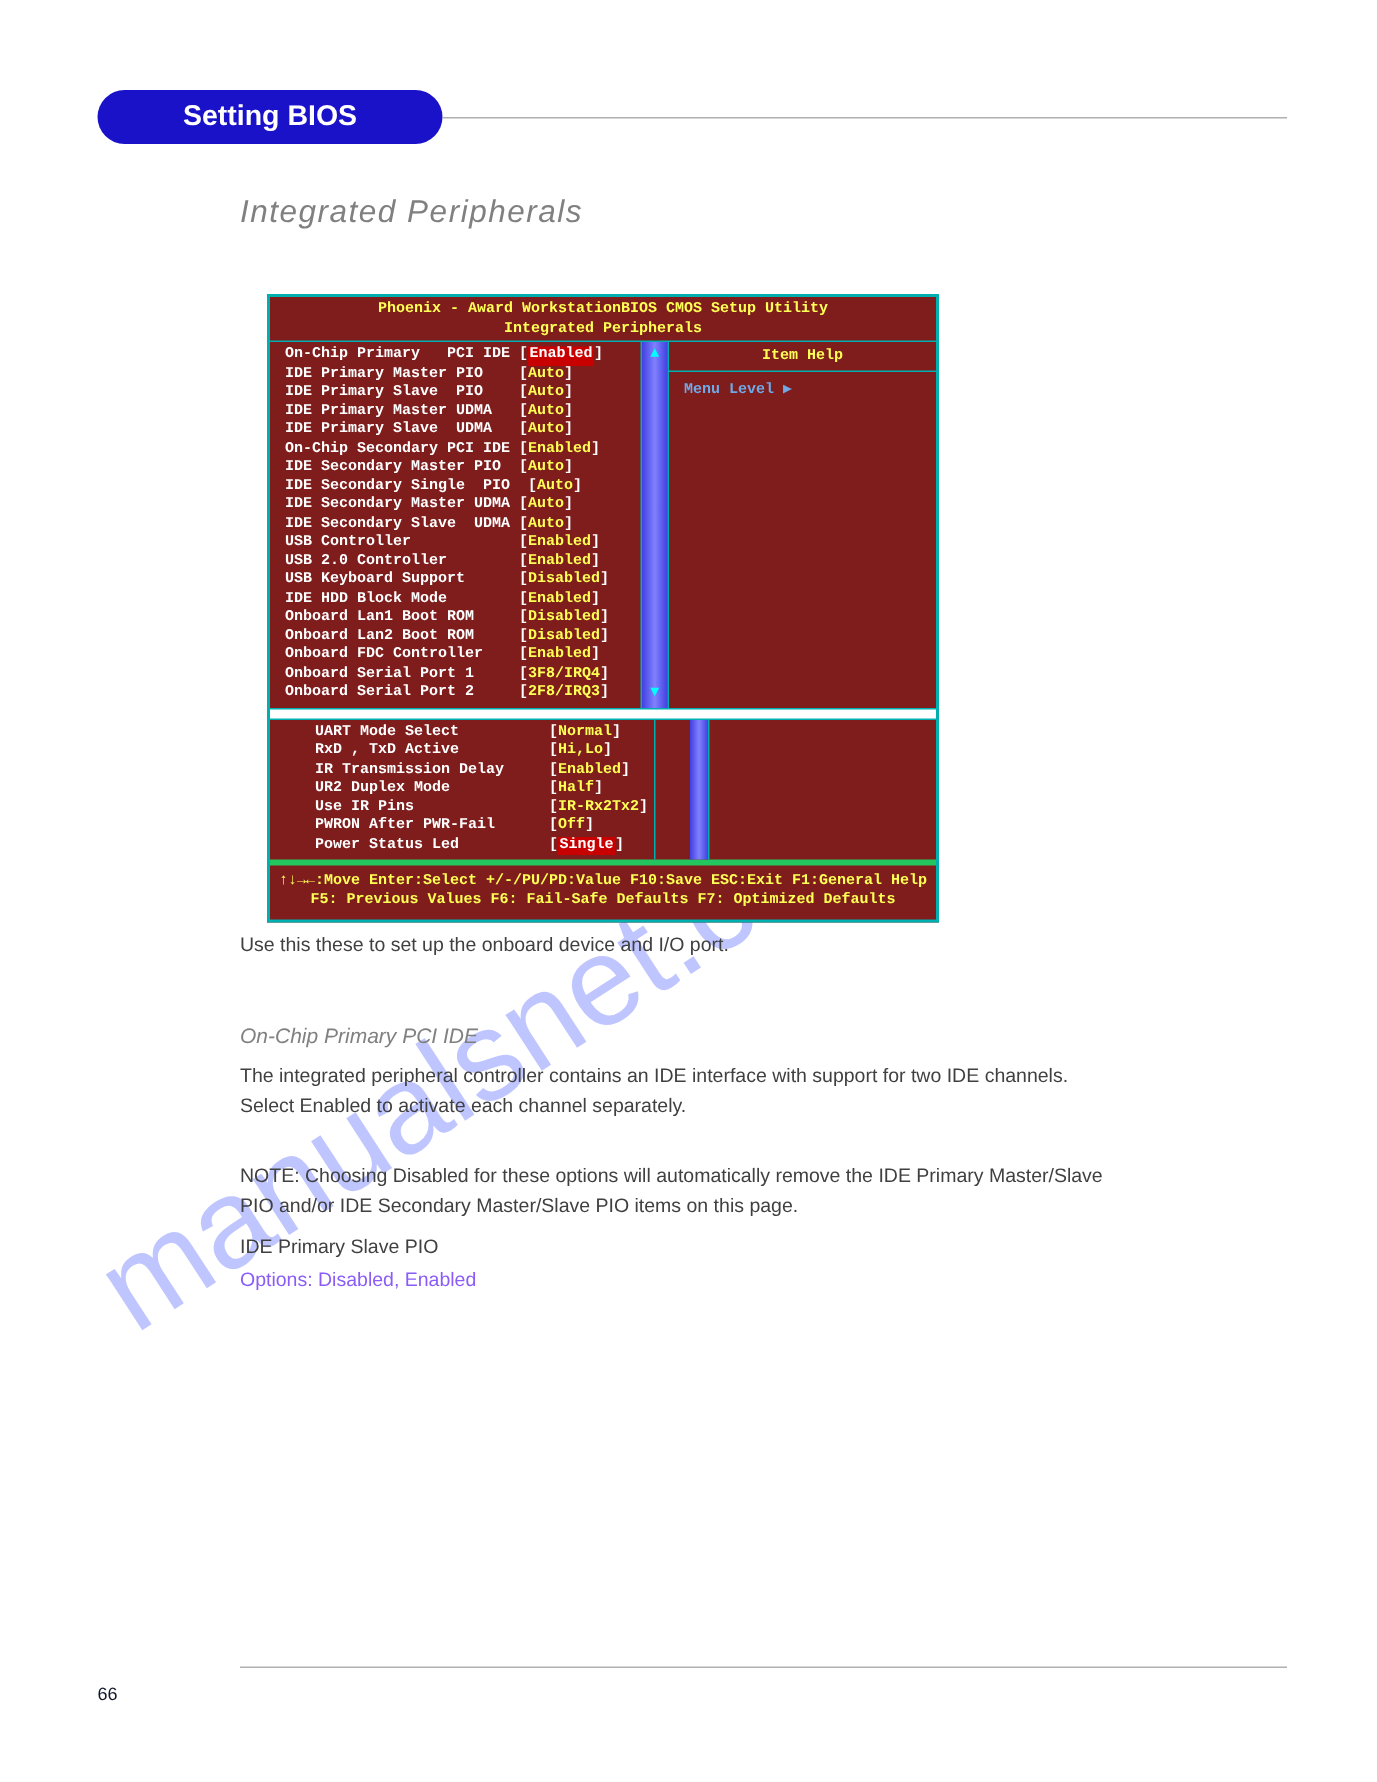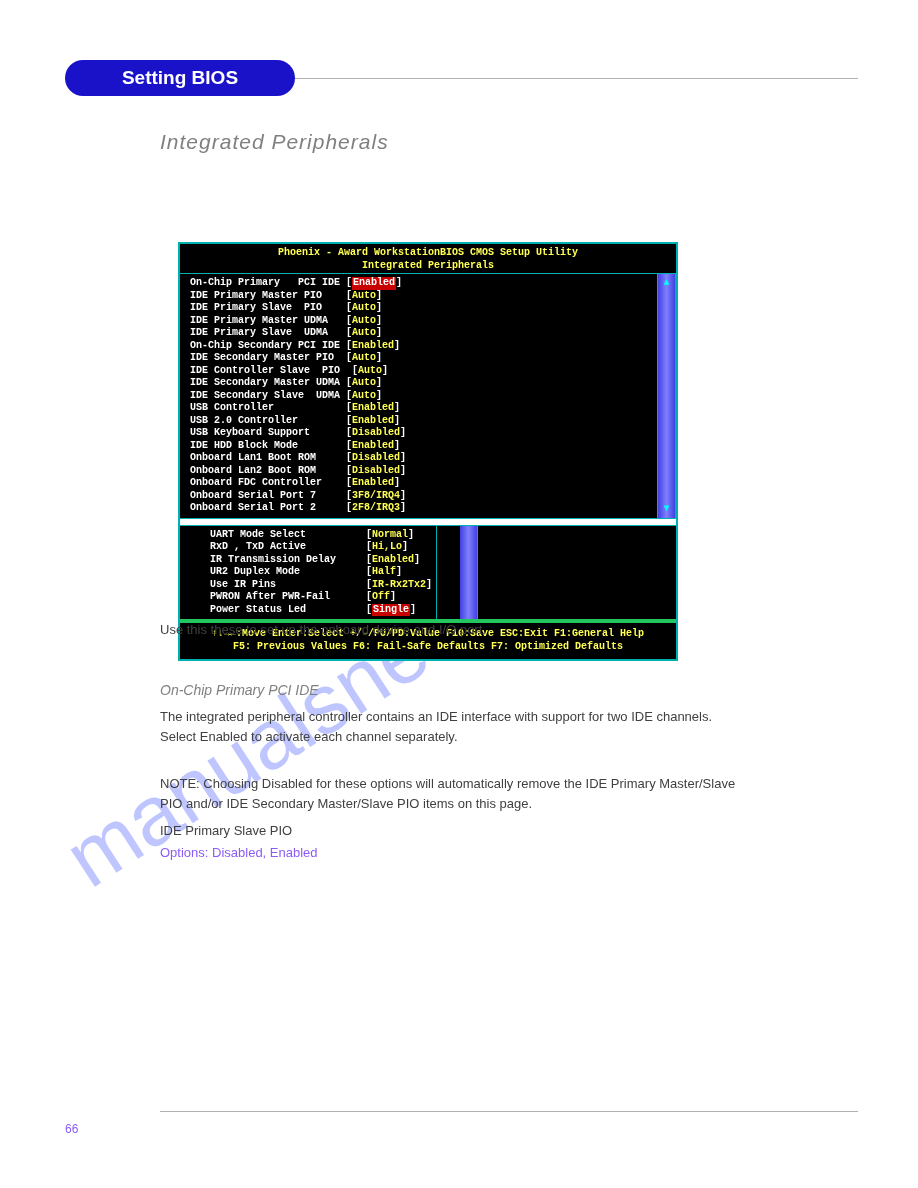--- a/index.html
+++ b/index.html
@@ -44,28 +44,27 @@
     font-family: "Arial Black", Arial, sans-serif;
     font-size: 21px;
     font-style: italic;
     color: #808080;
     letter-spacing: 1px;
   }
   .bios-container {
     position: absolute;
     top: 196px;
     left: 178px;
-    width: 500px;
-    background: #000000;
+    width: 448px;
+    background: #7f1d1d;
     border: 2px solid #00b0b0;
     font-family: "Courier New", monospace;
     font-size: 10px;
     font-weight: bold;
     color: #fff;
-    margin-top: 46px;
   }
   .bios-title {
     text-align: center;
     padding: 3px 0 1px;
     color: #ff5;
     line-height: 1.25;
   }
   .bios-title div { color: #ff5; }
   .bios-body {
     display: flex;
@@ -180,21 +179,21 @@
     left: 160px;
     right: 60px;
     bottom: 76px;
     height: 1px;
     background: #b0b0b0;
   }
   .page-number {
     position: absolute;
     bottom: 52px;
     left: 65px;
-    color: #8b5cf6;
+    color: #0f172a;
     font-size: 12px;
   }
 </style>
 </head>
 <body>
 
 <div class="watermark">
   <svg width="800" height="500">
     <text x="60" y="420" transform="rotate(-33 60 420)">manualsnet.com</text>
   </svg>
@@ -215,36 +214,40 @@
 
   <div class="bios-body">
     <div class="bios-items-col" id="items-top">
         <div class="bios-item-row"><span class="bios-item-label">On-Chip Primary   PCI IDE </span><span class="bracket">[</span><span class="val-red">Enabled</span><span class="bracket">]</span></div>
         <div class="bios-item-row"><span class="bios-item-label">IDE Primary Master PIO    </span><span class="bracket">[</span><span class="val-yellow">Auto</span><span class="bracket">]</span></div>
         <div class="bios-item-row"><span class="bios-item-label">IDE Primary Slave  PIO    </span><span class="bracket">[</span><span class="val-yellow">Auto</span><span class="bracket">]</span></div>
         <div class="bios-item-row"><span class="bios-item-label">IDE Primary Master UDMA   </span><span class="bracket">[</span><span class="val-yellow">Auto</span><span class="bracket">]</span></div>
         <div class="bios-item-row"><span class="bios-item-label">IDE Primary Slave  UDMA   </span><span class="bracket">[</span><span class="val-yellow">Auto</span><span class="bracket">]</span></div>
         <div class="bios-item-row"><span class="bios-item-label">On-Chip Secondary PCI IDE </span><span class="bracket">[</span><span class="val-yellow">Enabled</span><span class="bracket">]</span></div>
         <div class="bios-item-row"><span class="bios-item-label">IDE Secondary Master PIO  </span><span class="bracket">[</span><span class="val-yellow">Auto</span><span class="bracket">]</span></div>
-        <div class="bios-item-row"><span class="bios-item-label">IDE Controller Slave  PIO  </span><span class="bracket">[</span><span class="val-yellow">Auto</span><span class="bracket">]</span></div>
+        <div class="bios-item-row"><span class="bios-item-label">IDE Secondary Single  PIO  </span><span class="bracket">[</span><span class="val-yellow">Auto</span><span class="bracket">]</span></div>
         <div class="bios-item-row"><span class="bios-item-label">IDE Secondary Master UDMA </span><span class="bracket">[</span><span class="val-yellow">Auto</span><span class="bracket">]</span></div>
         <div class="bios-item-row"><span class="bios-item-label">IDE Secondary Slave  UDMA </span><span class="bracket">[</span><span class="val-yellow">Auto</span><span class="bracket">]</span></div>
         <div class="bios-item-row"><span class="bios-item-label">USB Controller            </span><span class="bracket">[</span><span class="val-yellow">Enabled</span><span class="bracket">]</span></div>
         <div class="bios-item-row"><span class="bios-item-label">USB 2.0 Controller        </span><span class="bracket">[</span><span class="val-yellow">Enabled</span><span class="bracket">]</span></div>
         <div class="bios-item-row"><span class="bios-item-label">USB Keyboard Support      </span><span class="bracket">[</span><span class="val-yellow">Disabled</span><span class="bracket">]</span></div>
         <div class="bios-item-row"><span class="bios-item-label">IDE HDD Block Mode        </span><span class="bracket">[</span><span class="val-yellow">Enabled</span><span class="bracket">]</span></div>
         <div class="bios-item-row"><span class="bios-item-label">Onboard Lan1 Boot ROM     </span><span class="bracket">[</span><span class="val-yellow">Disabled</span><span class="bracket">]</span></div>
         <div class="bios-item-row"><span class="bios-item-label">Onboard Lan2 Boot ROM     </span><span class="bracket">[</span><span class="val-yellow">Disabled</span><span class="bracket">]</span></div>
         <div class="bios-item-row"><span class="bios-item-label">Onboard FDC Controller    </span><span class="bracket">[</span><span class="val-yellow">Enabled</span><span class="bracket">]</span></div>
-        <div class="bios-item-row"><span class="bios-item-label">Onboard Serial Port 7     </span><span class="bracket">[</span><span class="val-yellow">3F8/IRQ4</span><span class="bracket">]</span></div>
+        <div class="bios-item-row"><span class="bios-item-label">Onboard Serial Port 1     </span><span class="bracket">[</span><span class="val-yellow">3F8/IRQ4</span><span class="bracket">]</span></div>
         <div class="bios-item-row"><span class="bios-item-label">Onboard Serial Port 2     </span><span class="bracket">[</span><span class="val-yellow">2F8/IRQ3</span><span class="bracket">]</span></div>
       </div>
     <div class="scroll-col">
       <div class="scroll-arrow">▲</div>
       <div class="scroll-arrow">▼</div>
+    </div>
+    <div class="help-col">
+      <div class="help-title">Item Help</div>
+      <div class="help-body">Menu Level   ▶</div>
     </div>
   </div>
 
   <div class="bios-divider"></div>
 
   <div class="bios-second">
     <div class="second-items" id="items-bottom">
         <div class="bios-item-row"><span class="bios-item-label">UART Mode Select          </span><span class="bracket">[</span><span class="val-yellow">Normal</span><span class="bracket">]</span></div>
         <div class="bios-item-row"><span class="bios-item-label">RxD , TxD Active          </span><span class="bracket">[</span><span class="val-yellow">Hi,Lo</span><span class="bracket">]</span></div>
         <div class="bios-item-row"><span class="bios-item-label">IR Transmission Delay     </span><span class="bracket">[</span><span class="val-yellow">Enabled</span><span class="bracket">]</span></div>

